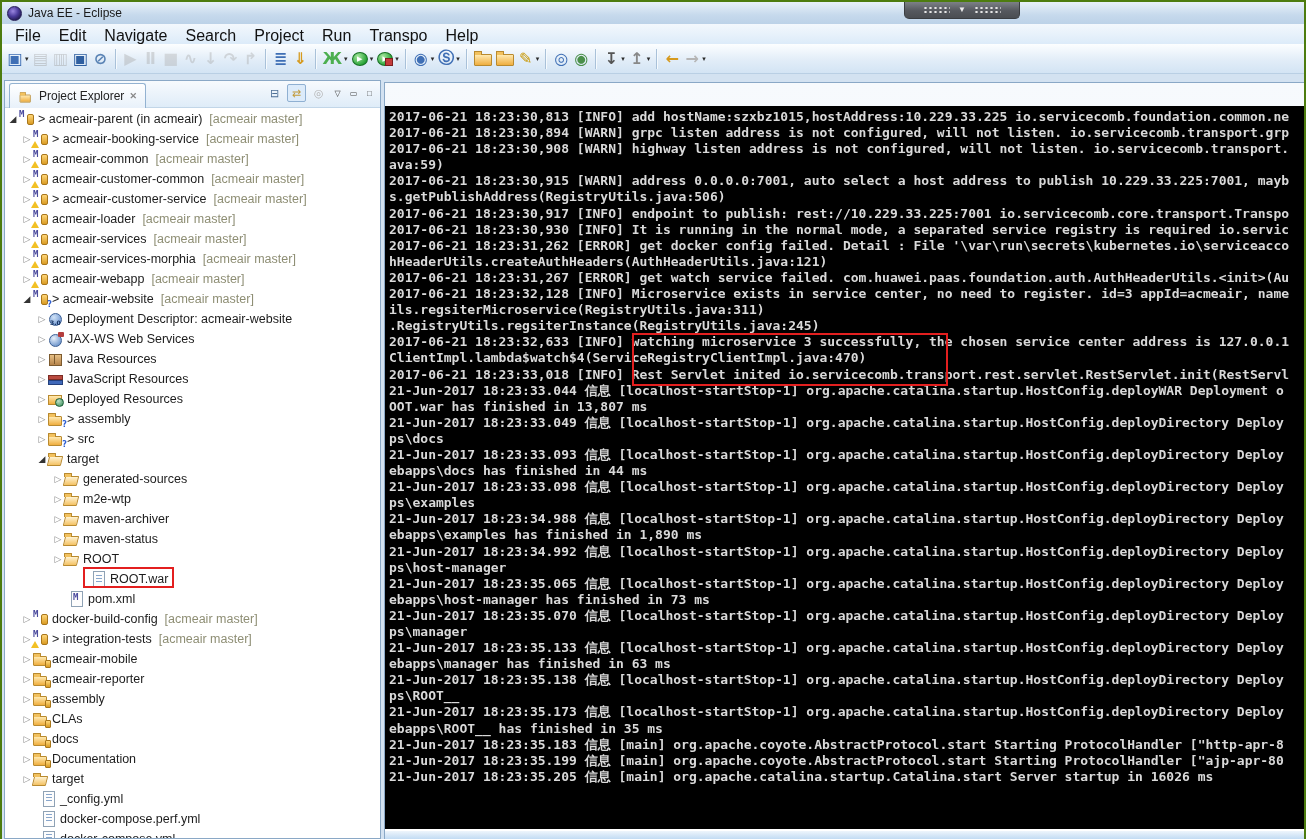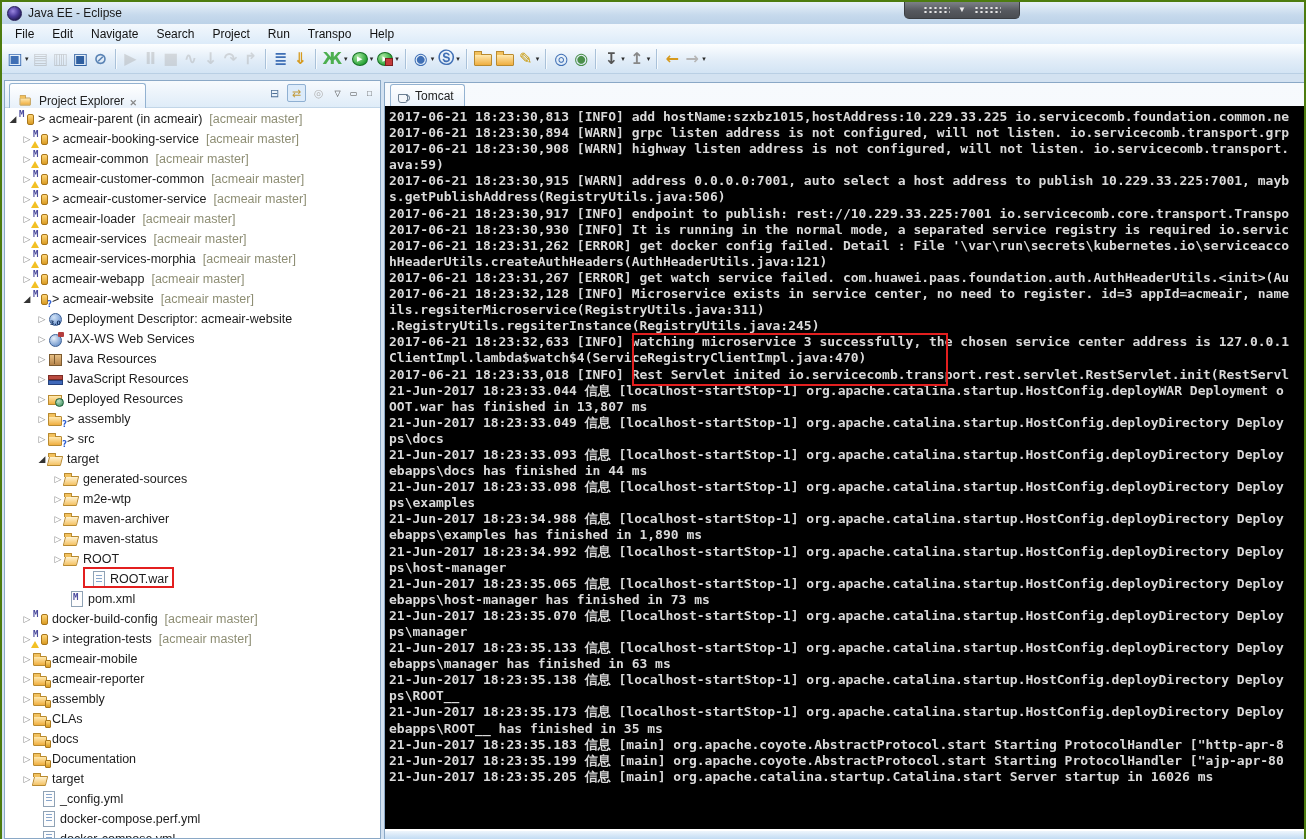--- a/index.html
+++ b/index.html
@@ -17,21 +17,21 @@
     background:linear-gradient(#7d8187,#55585e 55%,#4a4d52);border:1px solid #3a3d41;border-top:none;
     border-radius:0 0 5px 5px;display:flex;align-items:center;justify-content:center;gap:8px;box-sizing:border-box;}
   .dotgrid{width:27px;height:8px;
     background-image:radial-gradient(circle,#e6e6e6 1px,rgba(0,0,0,0) 1.3px);
     background-size:5px 4px;}
   .rb-arrow{color:#ececec;font-size:8px;line-height:8px;}
 
   
   .menubar{position:absolute;left:0;top:22px;width:100%;height:20px;
     background:linear-gradient(#f3f8fd,#dcebf9);display:flex;align-items:stretch;padding-left:4px;box-sizing:border-box;}
-  .menu-item{font-size:12px;color:#111;padding:3px 9px 0 9px;}
+  .menu-item{font-size:16px;color:#111;padding:3px 9px 0 9px;}
 
   
   .toolbar{position:absolute;left:0;top:42px;width:100%;height:30px;
     background:linear-gradient(#fcfeff,#e2edf8 55%,#d3e4f4);border-bottom:1px solid #b9cfe4;
     display:flex;align-items:center;padding-left:3px;box-sizing:border-box;}
   .tbtn{display:flex;align-items:center;padding:1px 1px;margin:0 1px;border-radius:2px;}
   .t-ico{display:inline-flex;align-items:center;justify-content:center;min-width:16px;height:16px;
     font-family:"DejaVu Sans",sans-serif;font-weight:bold;}
   .t-dis{opacity:.40;filter:grayscale(.9);}
   .dd{font-size:7px;color:#2a2a2a;margin-left:2px;}
@@ -43,21 +43,21 @@
   .cov::after{content:"";position:absolute;right:-1px;bottom:-1px;width:6px;height:6px;background:#c43c3c;border:1px solid #7d1f1f;}
   .mini-folder{width:14px;height:10px;background:linear-gradient(#ffe9b0,#efae3f);border:1px solid #b98a2f;border-radius:1px;position:relative;margin-top:3px;}
   .mini-folder::before{content:"";position:absolute;left:-1px;top:-4px;width:6px;height:3px;background:#f2c15e;border:1px solid #b98a2f;border-bottom:none;}
 
   
   .workspace{position:absolute;left:0;top:72px;width:100%;height:767px;background:#d3e2f1;}
 
   .explorer{position:absolute;left:2px;top:6px;width:377px;height:759px;background:#fff;
     border:1px solid #8aa8c6;box-sizing:border-box;}
   .eheader{position:relative;height:26px;background:linear-gradient(#f7fafd,#dfecf8);border-bottom:1px solid #c2d6e8;}
-  .etab{position:absolute;left:4px;top:2px;height:24px;display:flex;align-items:flex-end;gap:5px;padding:0 8px;
+  .etab{position:absolute;left:4px;top:2px;height:24px;display:flex;align-items:center;gap:5px;padding:0 8px;
     background:linear-gradient(#ffffff,#e8f1fa);border:1px solid #93b2d1;border-bottom:none;border-radius:3px 3px 0 0;}
   .etab-label{font-size:12px;color:#222;}
   .etab-x{font-size:9px;color:#888;font-weight:bold;}
   .ebuttons{position:absolute;right:4px;top:3px;display:flex;align-items:center;gap:3px;}
   .ebtn{width:19px;height:18px;display:flex;align-items:center;justify-content:center;font-size:11px;color:#4d6f96;border-radius:2px;}
   .ebtn.pressed{border:1px solid #8fb0d2;background:#dcebfa;box-sizing:border-box;}
   .ebtn.gray{color:#b0b0b0;}
   .ebtn.small{font-size:8px;color:#444;width:13px;}
 
   .etree{position:absolute;left:0;top:26px;right:0;bottom:0;overflow:hidden;padding-top:2px;}
@@ -309,26 +309,20 @@
           <div class="trow" style="padding-left: 16px;"><span class="arr">▷</span><span class="ico folder"><span class="badge jar"></span></span><span class="tlabel">docs</span></div>
           <div class="trow" style="padding-left: 16px;"><span class="arr">▷</span><span class="ico folder"><span class="badge jar"></span></span><span class="tlabel">Documentation</span></div>
           <div class="trow" style="padding-left: 16px;"><span class="arr">▷</span><span class="ico folderopen"></span><span class="tlabel">target</span></div>
           <div class="trow" style="padding-left: 24px;"><span class="arr"></span><span class="ico yml"></span><span class="tlabel">_config.yml</span></div>
           <div class="trow" style="padding-left: 24px;"><span class="arr"></span><span class="ico yml"></span><span class="tlabel">docker-compose.perf.yml</span></div>
           <div class="trow" style="padding-left: 24px;"><span class="arr"></span><span class="ico yml"></span><span class="tlabel">docker-compose.yml</span></div>
         </div>
     </div>
 
     <div class="consolep">
-      <div class="cheader">
-        <div class="ctab">
-          <span class="cup"></span>
-          <span class="ctab-label">Tomcat</span>
-        </div>
-      </div>
       <div class="cbody">
         <div class="ctext" id="clines">
             <div class="cline">2017-06-21 18:23:30,813 [INFO] add hostName:szxbz1015,hostAddress:10.229.33.225 io.servicecomb.foundation.common.ne</div>
             <div class="cline">2017-06-21 18:23:30,894 [WARN] grpc listen address is not configured, will not listen. io.servicecomb.transport.grp</div>
             <div class="cline">2017-06-21 18:23:30,908 [WARN] highway listen address is not configured, will not listen. io.servicecomb.transport.</div>
             <div class="cline">ava:59)</div>
             <div class="cline">2017-06-21 18:23:30,915 [WARN] address 0.0.0.0:7001, auto select a host address to publish 10.229.33.225:7001, mayb</div>
             <div class="cline">s.getPublishAddress(RegistryUtils.java:506)</div>
             <div class="cline">2017-06-21 18:23:30,917 [INFO] endpoint to publish: rest://10.229.33.225:7001 io.servicecomb.core.transport.Transpo</div>
             <div class="cline">2017-06-21 18:23:30,930 [INFO] It is running in the normal mode, a separated service registry is required io.servic</div>

